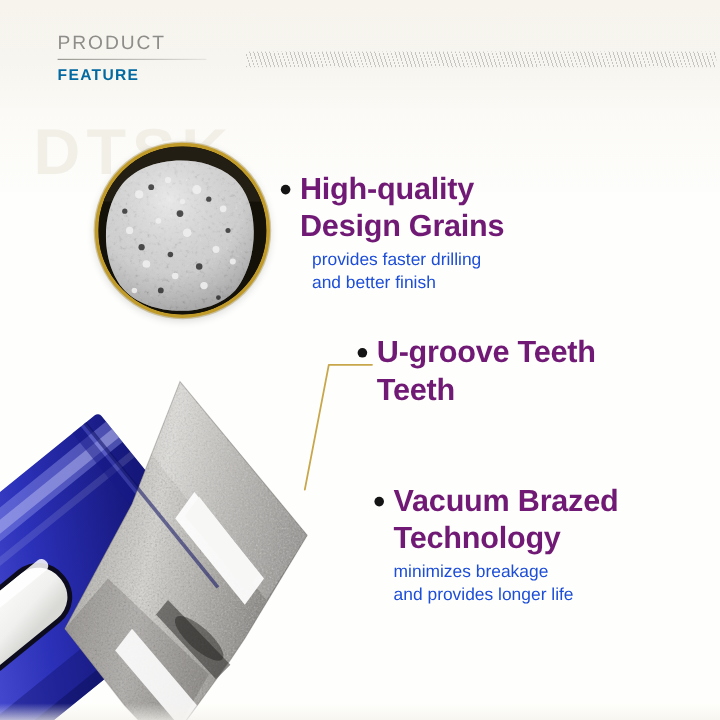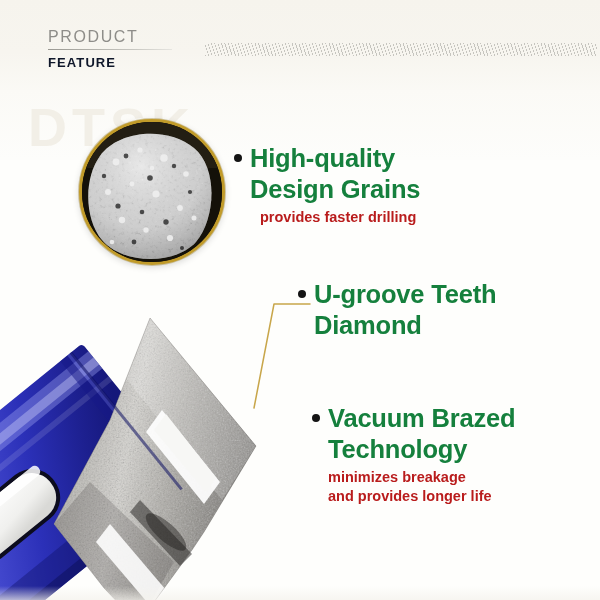--- a/index.html
+++ b/index.html
@@ -30,21 +30,21 @@
   .hdr{position:absolute;left:48px;top:30px;width:160px;}
   .hdr .product{
     font-size:16px;letter-spacing:1.6px;color:#8e8d89;font-weight:400;
     line-height:14px;
   }
   .hdr .rule{
     margin:5px 0 5px 0;height:1px;width:124px;
     background:linear-gradient(90deg,#9a9992 0%,#c9c8c2 70%,#e6e5e0 100%);
   }
   .hdr .feature{
-    font-size:13px;letter-spacing:1.1px;color:#0f172a;font-weight:bold;
+    font-size:13px;letter-spacing:1.1px;color:#0369a1;font-weight:bold;
     line-height:16px;
   }
 
   
   .hatch{
     position:absolute;left:205px;top:43px;width:392px;height:13px;
     background-image:repeating-linear-gradient(
         72deg,
         #bdbcb6 0px, #bdbcb6 0.7px,
         rgba(0,0,0,0) 0.7px, rgba(0,0,0,0) 3.2px);
@@ -74,26 +74,26 @@
   }
   .mag svg{display:block;}
 
   
   .leader{position:absolute;left:224px;top:282px;width:100px;height:128px;}
 
   
   .callout{position:absolute;}
   .callout .head{
     display:block;
-    font-size:25.5px;font-weight:bold;color:#15803d;
+    font-size:25.5px;font-weight:bold;color:#701a75;
     line-height:31px;letter-spacing:-0.2px;
   }
   .callout .sub{
     display:block;margin-top:3px;
-    font-size:14.5px;color:#b91c1c;line-height:18.5px;font-weight:700;
+    font-size:14.5px;color:#1d4ed8;line-height:18.5px;font-weight:400;
   }
   .bullet{
     position:absolute;width:8px;height:8px;border-radius:50%;
     background:#141414;
   }
 
   #c1{left:250px;top:143px;width:280px;}
   #c1 .bullet{left:-16px;top:11px;}
   #c1 .sub{margin-left:10px;}
 
@@ -284,26 +284,27 @@
     <svg width="100" height="128" viewBox="0 0 100 128" xmlns="http://www.w3.org/2000/svg">
       <polyline points="30,126 50,22 86,22" fill="none" stroke="#c8a64a" stroke-width="1.5" stroke-linejoin="round" stroke-linecap="round"></polyline>
     </svg>
   </div>
 
   <div class="callout" id="c1">
     <span class="bullet"></span>
     <span class="head">High-quality</span>
     <span class="head">Design Grains</span>
     <span class="sub">provides faster drilling</span>
+    <span class="sub" style="margin-top:0;">and better finish</span>
   </div>
 
   <div class="callout" id="c2">
     <span class="bullet"></span>
     <span class="head">U-groove Teeth</span>
-    <span class="head">Diamond</span>
+    <span class="head">Teeth</span>
   </div>
 
   <div class="callout" id="c3">
     <span class="bullet"></span>
     <span class="head">Vacuum Brazed</span>
     <span class="head">Technology</span>
     <span class="sub">minimizes breakage</span>
     <span class="sub" style="margin-top:0;">and provides longer life</span>
   </div>
 

